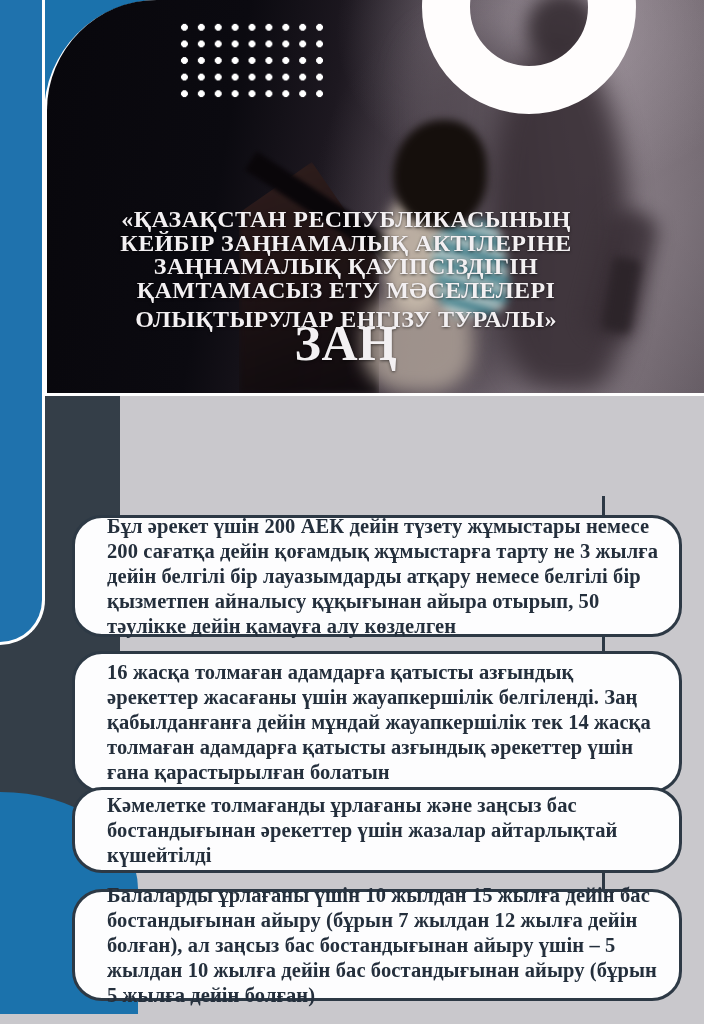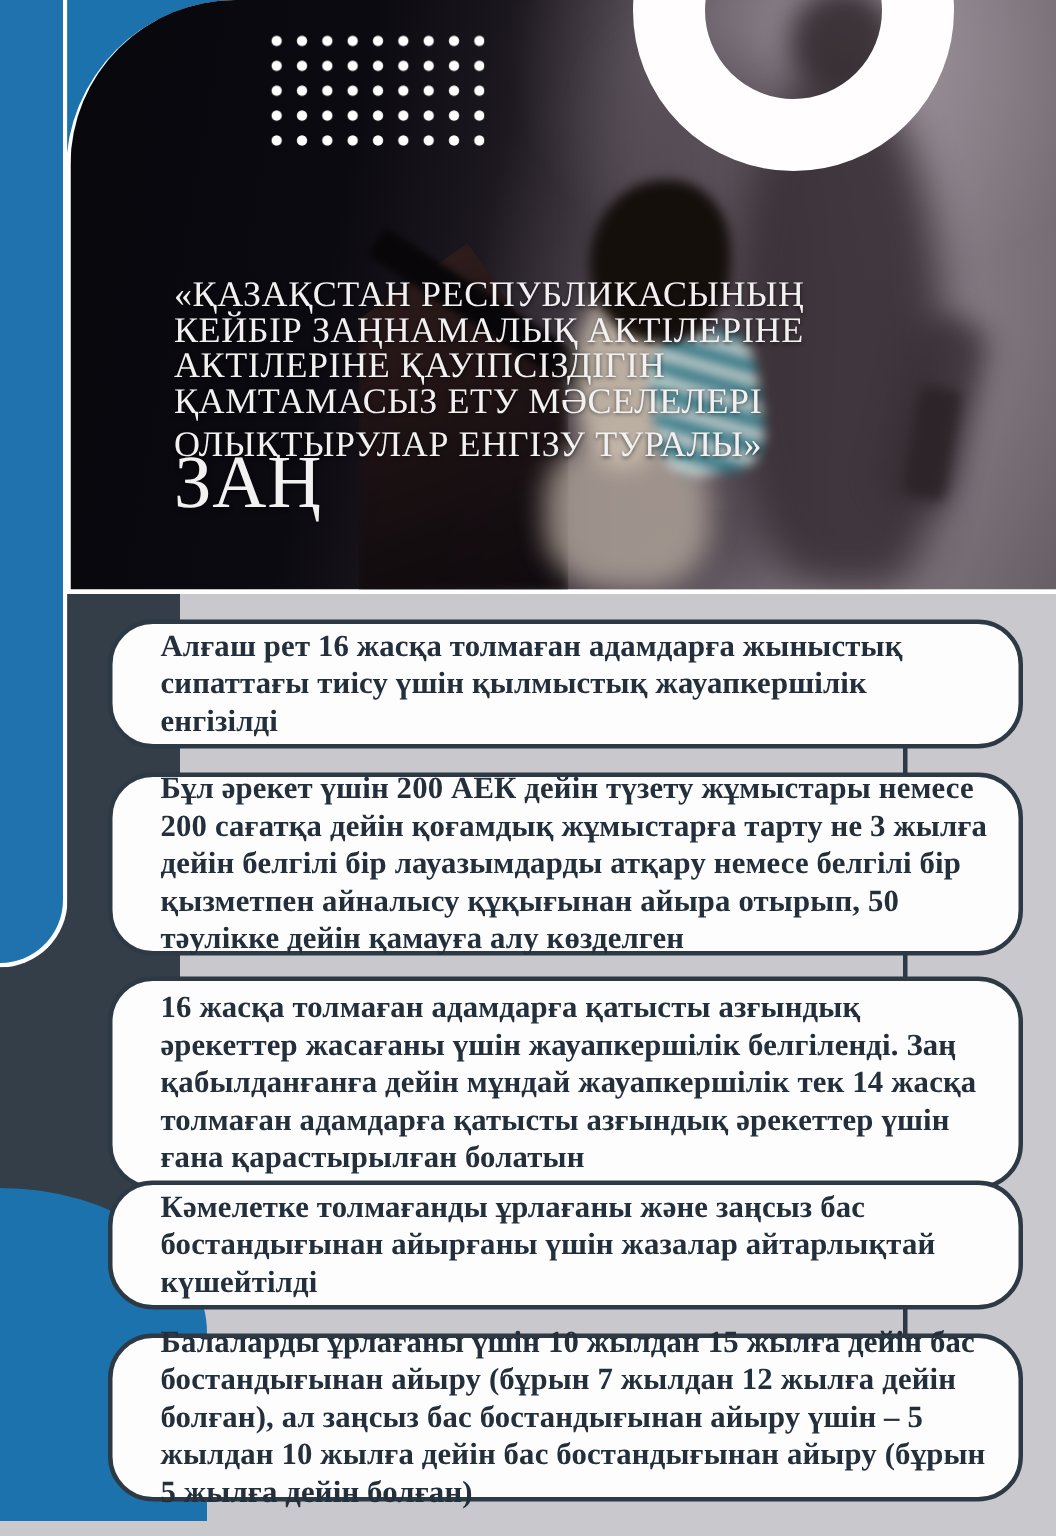--- a/index.html
+++ b/index.html
@@ -37,21 +37,21 @@
   .dot-grid{
     left:126px;top:16px;width:150px;height:82px;
     background-image:radial-gradient(circle,#ffffff 3.1px,rgba(255,255,255,0) 3.7px);
     background-size:16.9px 16.6px;background-position:3px 3px;
   }
   .ring{
     left:375px;top:-100px;width:118px;height:118px;
     border:48px solid #fffdfd;border-radius:50%;
   }
   
-  .title{left:69px;top:186px;width:460px;color:#f3f0f2;font-weight:400;font-size:24px;line-height:23.5px;letter-spacing:.4px;text-shadow:0 1px 3px rgba(0,0,0,.55);}
+  .title{left:69px;top:208px;width:460px;color:#f3f0f2;font-weight:700;font-size:24px;line-height:23.5px;letter-spacing:.4px;text-shadow:0 1px 3px rgba(0,0,0,.55);text-align:center;}
   .title .tline{display:block;}
   .title .last{margin-top:6px;}
   .title .suffix{font-size:50px;letter-spacing:.5px;vertical-align:-3px;}
   
   .blue-strip{
     position:absolute;left:0;top:0;width:42px;height:642px;background:#1f72ad;z-index:4;
     border-right:3px solid #ffffff;border-bottom:3px solid #ffffff;border-bottom-right-radius:56px;
   }
   
   .blue-blob{position:absolute;left:0;top:792px;width:138px;height:222px;background:#1b72ac;border-top-right-radius:150px 105px;z-index:2;}
@@ -93,46 +93,43 @@
     <div class="child-legs"></div>
     <div class="teddy"></div>
     <div class="sweater"></div>
     <div class="child-hair"></div>
     <div class="dot-grid"></div>
     <div class="ring"></div>
 
     <div class="title">
       <span class="tline">«ҚАЗАҚСТАН РЕСПУБЛИКАСЫНЫҢ</span>
       <span class="tline">КЕЙБІР ЗАҢНАМАЛЫҚ АКТІЛЕРІНЕ</span>
-      <span class="tline">АКТІЛЕРІНЕ ҚАУІПСІЗДІГІН</span>
+      <span class="tline">ЗАҢНАМАЛЫҚ ҚАУІПСІЗДІГІН</span>
       <span class="tline">ҚАМТАМАСЫЗ ЕТУ МӘСЕЛЕЛЕРІ</span>
       <span class="tline last">
         <span>ОЛЫҚТЫРУЛАР ЕНГІЗУ ТУРАЛЫ»</span>
         <span class="suffix">ЗАҢ</span>
       </span>
     </div>
   </div>
 
   <div class="blue-strip"></div>
   <div class="blue-blob"></div>
 
   <div class="connector conn1"></div>
   <div class="connector conn2"></div>
   <div class="connector conn3"></div>
   <div class="connector conn4"></div>
 
-  <div class="card card1">
-    <p>Алғаш рет 16 жасқа толмаған адамдарға жыныстық сипаттағы тиісу үшін қылмыстық жауапкершілік енгізілді</p>
-  </div>
   <div class="card card2">
     <p>Бұл әрекет үшін 200 АЕК дейін түзету жұмыстары немесе 200 сағатқа дейін қоғамдық жұмыстарға тарту не 3 жылға дейін белгілі бір лауазымдарды атқару немесе белгілі бір қызметпен айналысу құқығынан айыра отырып, 50 тәулікке дейін қамауға алу көзделген</p>
   </div>
   <div class="card card3">
     <p>16 жасқа толмаған адамдарға қатысты азғындық әрекеттер жасағаны үшін жауапкершілік белгіленді. Заң қабылданғанға дейін мұндай жауапкершілік тек 14 жасқа толмаған адамдарға қатысты азғындық әрекеттер үшін ғана қарастырылған болатын</p>
   </div>
   <div class="card card4">
-    <p>Кәмелетке толмағанды ұрлағаны және заңсыз бас бостандығынан айырғаны үшін жазалар айтарлықтай күшейтілді</p>
+    <p>Кәмелетке толмағанды ұрлағаны және заңсыз бас бостандығынан әрекеттер үшін жазалар айтарлықтай күшейтілді</p>
   </div>
   <div class="card card5">
     <p>Балаларды ұрлағаны үшін 10 жылдан 15 жылға дейін бас бостандығынан айыру (бұрын 7 жылдан 12 жылға дейін болған), ал заңсыз бас бостандығынан айыру үшін – 5 жылдан 10 жылға дейін бас бостандығынан айыру (бұрын 5 жылға дейін болған)</p>
   </div>
 
 </div>
 
 </body></html>

